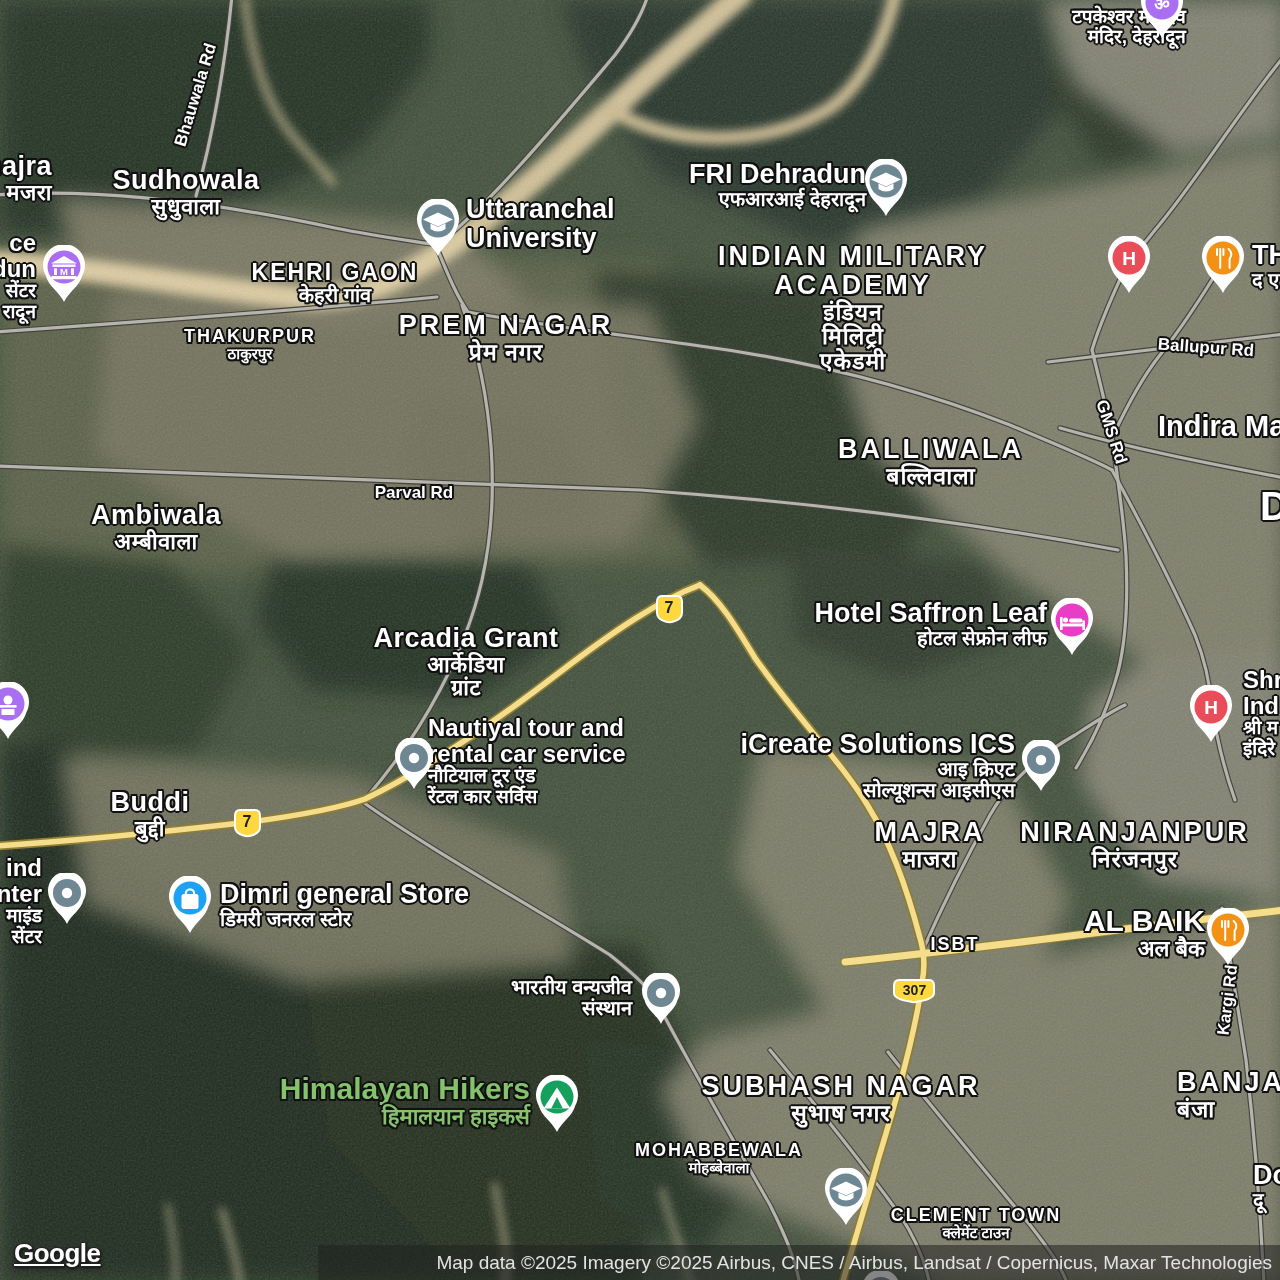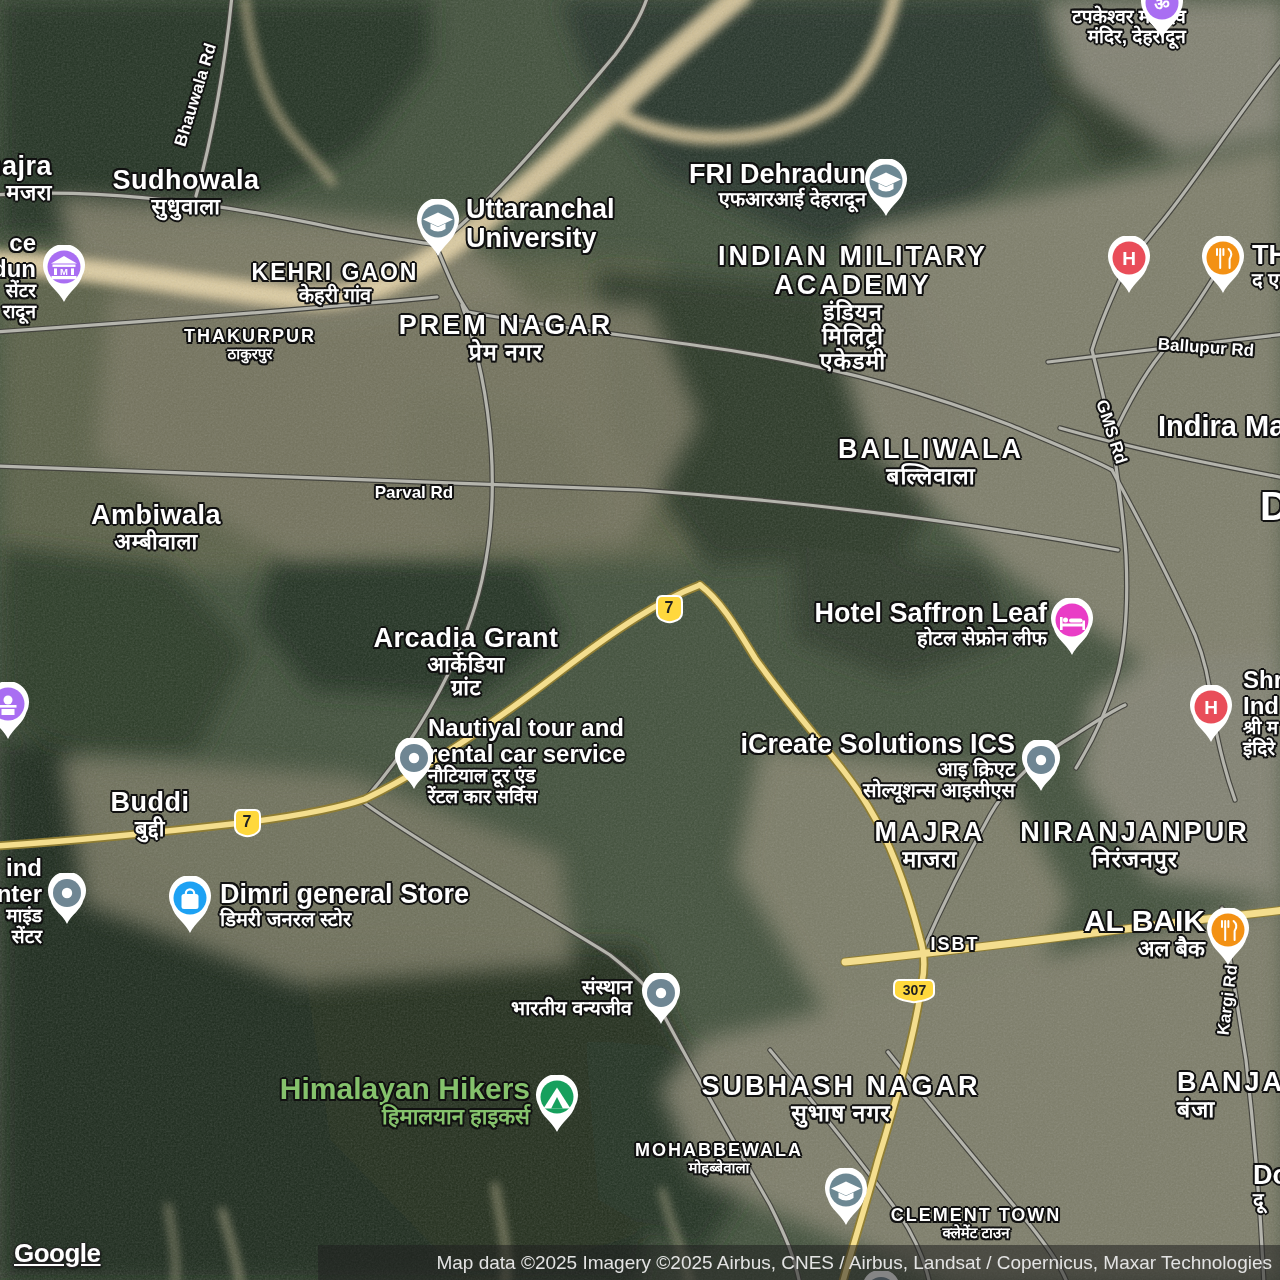--- a/index.html
+++ b/index.html
@@ -289,22 +289,22 @@
         <span class="line">ISBT</span>
       </div>
       <div class="lbl poi-xl a-right" style="left: 1205px; top: 933px; transform: translate(-100%, -50%);">
         <span class="line">AL BAIK</span>
         <span class="line sec">अल बैक</span>
       </div>
       <div class="lbl road a-center" style="left: 1228px; top: 1000px; transform: translate(-50%, -50%) rotate(-83deg);">
         <span class="line">Kargi Rd</span>
       </div>
       <div class="lbl poi-lg a-right" style="left: 632px; top: 998px; transform: translate(-100%, -50%);">
+        <span class="line sec">भारतीय वन्यजीव</span>
         <span class="line sec">संस्थान</span>
-        <span class="line sec">भारतीय वन्यजीव</span>
       </div>
       <div class="lbl poi-xl a-right" style="left: 530px; top: 1101px; color: rgb(133, 194, 108); transform: translate(-100%, -50%);">
         <span class="line">Himalayan Hikers</span>
         <span class="line sec">हिमालयान हाइकर्स</span>
       </div>
       <div class="lbl loc-lg a-center" style="left: 841px; top: 1099px; transform: translate(-50%, -50%);">
         <span class="line">SUBHASH NAGAR</span>
         <span class="line sec">सुभाष नगर</span>
       </div>
       <div class="lbl loc-sm a-center" style="left: 719px; top: 1159px; transform: translate(-50%, -50%);">

